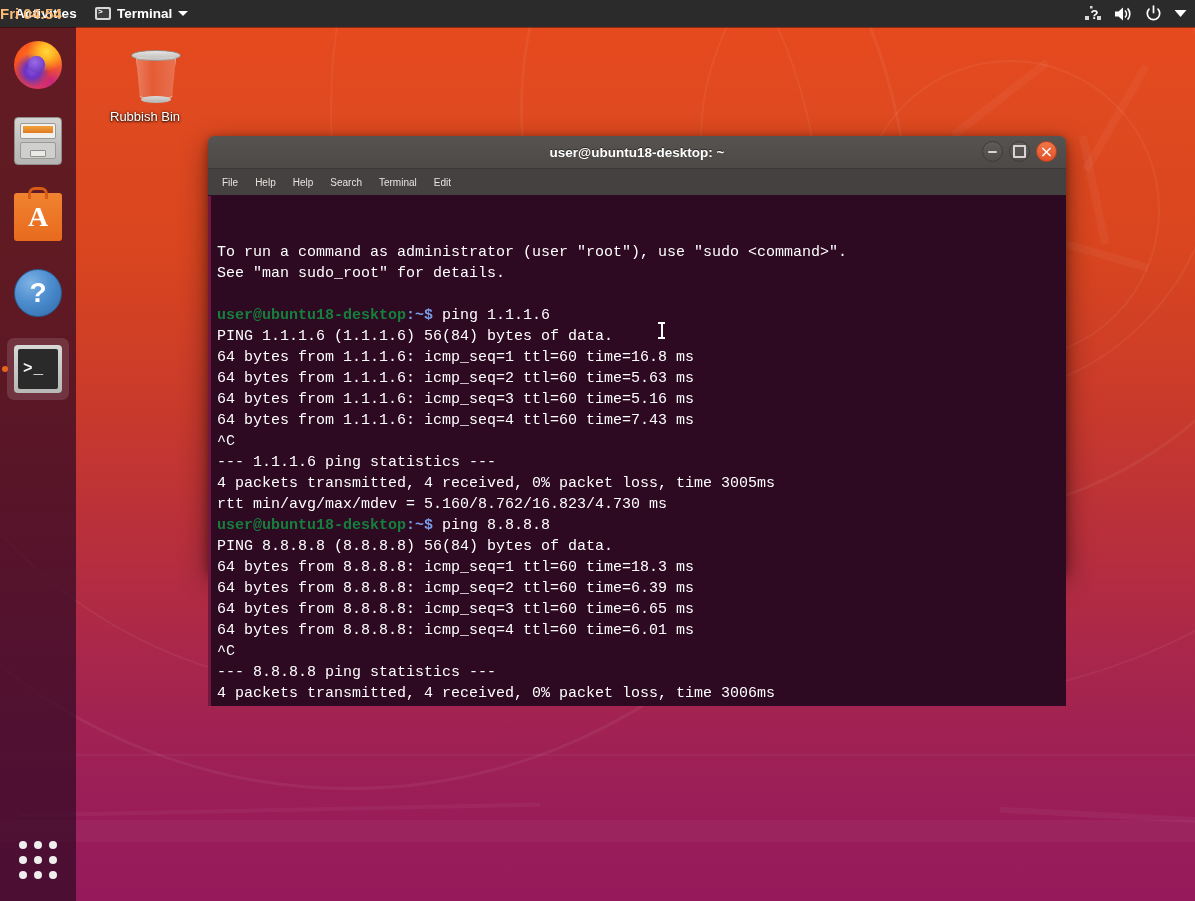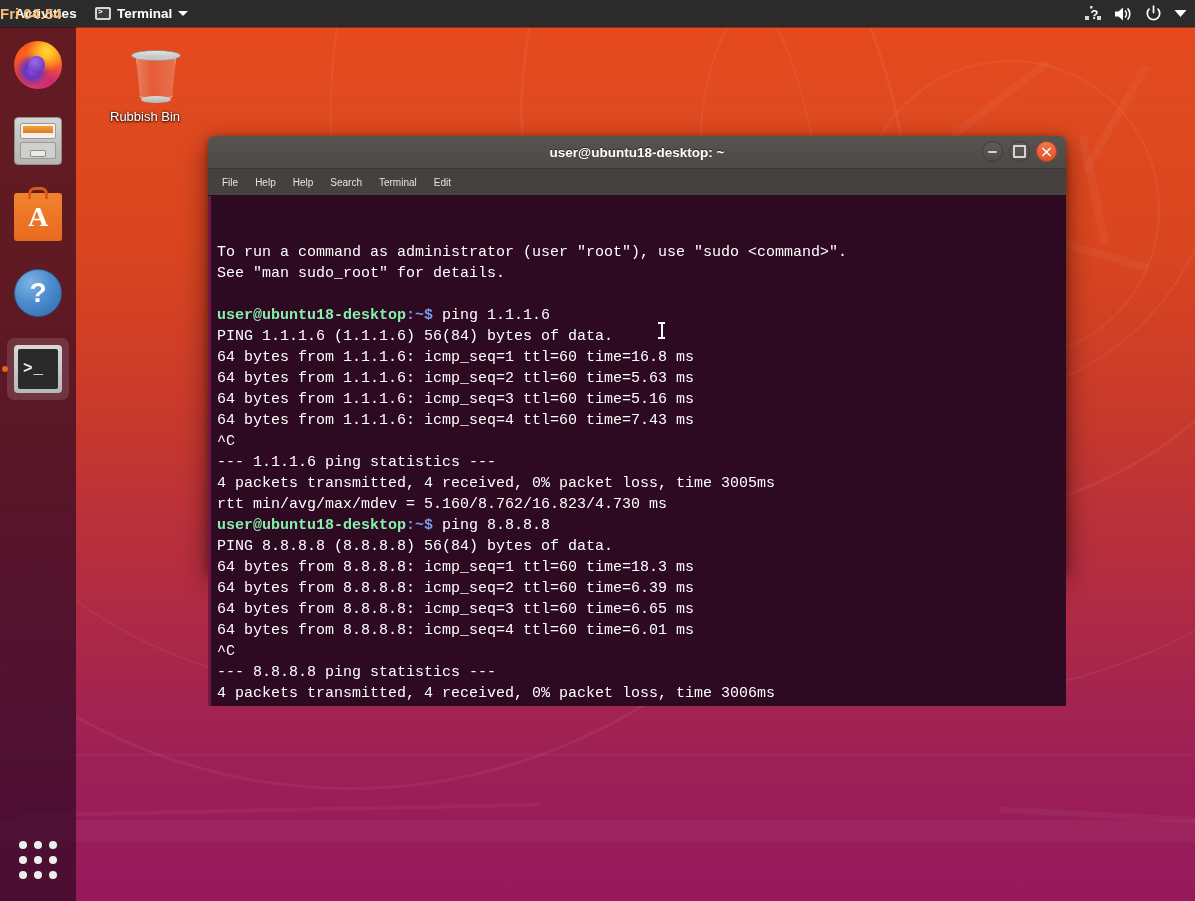--- a/index.html
+++ b/index.html
@@ -273,21 +273,21 @@
     padding:4px 6px 0 6px;
     overflow:hidden;
     position:relative;
     font-family:"Liberation Mono","DejaVu Sans Mono", monospace;
     font-size:15px;
     line-height:21px;
     color:#ffffff;
     white-space:pre;
   }
   #term-body .line { height:21px; }
-  .prompt { color:#86efac; font-weight:bold; }
+  .prompt { color:#15803d; font-weight:bold; }
   .promptpath { color:#7a9ce8; font-weight:bold; }
   
   #ibeam {
     position:absolute; left:447px; top:126px; width:7px; height:17px;
     z-index:5; pointer-events:none;
   }
   #ibeam::before, #ibeam::after {
     content:""; position:absolute; left:0; width:7px; height:2px; background:#ffffff;
   }
   #ibeam::before { top:0; }

